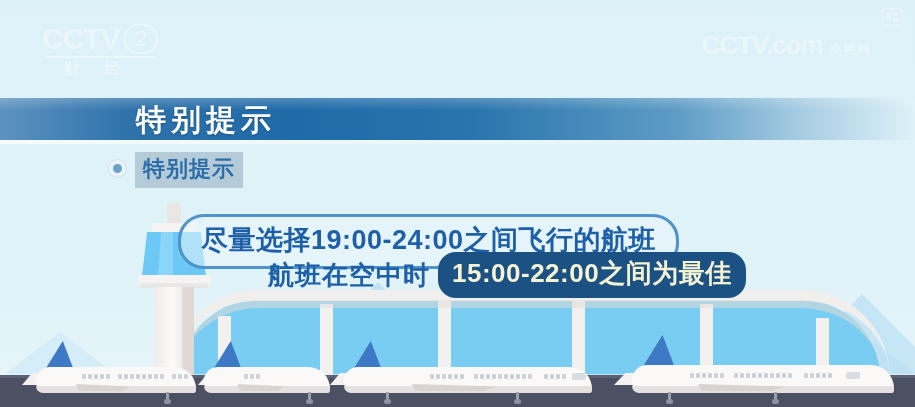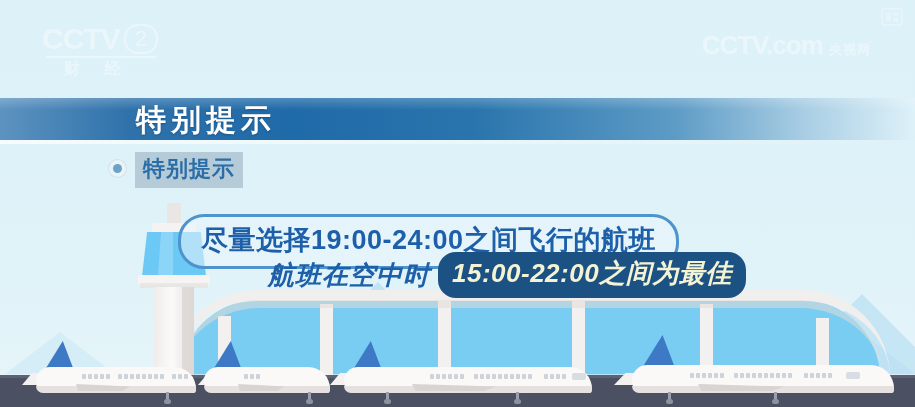--- a/index.html
+++ b/index.html
@@ -104,21 +104,21 @@
   .bullet::after{content:"";position:absolute;left:5px;top:5px;width:9px;height:9px;
      border-radius:50%;background:#6aa3c9;}
 
   .sub-chip{position:absolute;left:135px;top:152px;padding:2px 8px 4px;
      background:#b6cbd8;color:#2b6ea7;font-size:22px;font-weight:bold;letter-spacing:1px;}
 
   .line1{position:absolute;left:178px;top:190px;padding:5px 20px 8px;
      border:3px solid #4f93cd;border-radius:26px;background:rgba(233,246,251,.55);
      color:#1d5fa8;font-size:27px;font-weight:bold;letter-spacing:.5px;white-space:nowrap;margin-top:24px;}
 
-  .line2{position:absolute;left:268px;top:252px;display:flex;align-items:center;white-space:nowrap;font-style:italic;}
+  .line2{position:absolute;left:268px;top:252px;display:flex;align-items:center;white-space:nowrap;}
   .line2-pre{color:#1d5fa8;font-size:26px;font-weight:bold;letter-spacing:1px;}
   .line2-chip{margin-left:8px;background:#1b5183;color:#f4f3d4;border-radius:18px;
      padding:4px 14px 7px;font-size:26px;font-weight:bold;letter-spacing:.5px;}
 </style>
 </head>
 <body>
 
 <div id="stage">
 
   <div class="scene">

